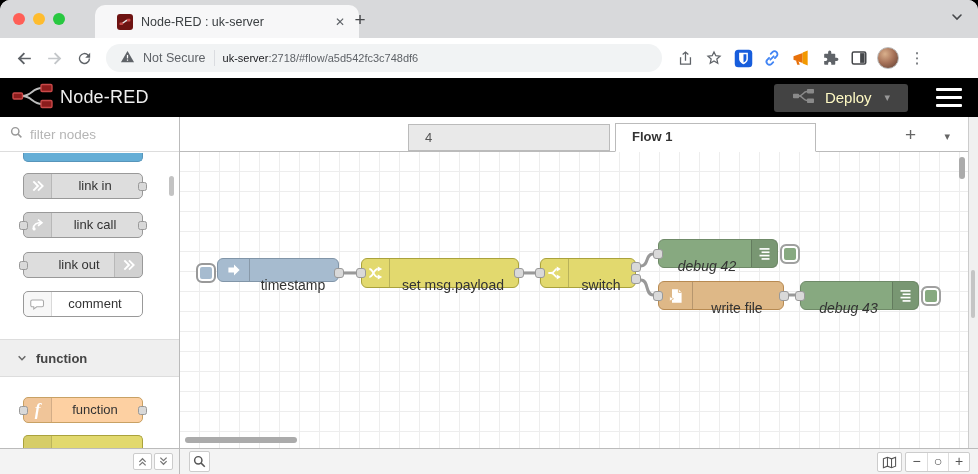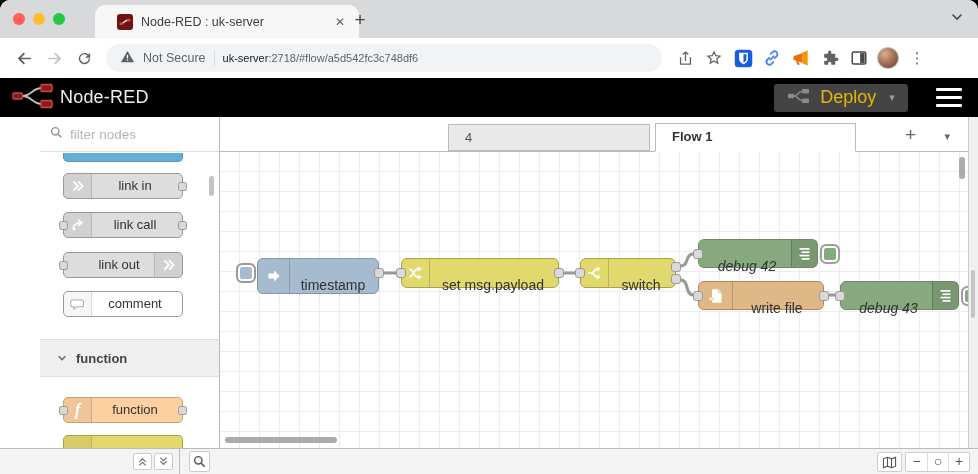--- a/index.html
+++ b/index.html
@@ -29,27 +29,27 @@
   .tb-icons { display:flex; align-items:center; gap:3px; margin-left:8px; }
   .tbi { width:26px; height:26px; display:flex; align-items:center; justify-content:center; flex:none; }
   .avatar { width:22px; height:22px; border-radius:50%; background:radial-gradient(circle at 35% 30%, #d9b08c 0%, #a9745a 45%, #5d3b2e 100%); border:1px solid #bbb; }
   .dots { font-size:15px; color:#5f6368; }
 
   
   .nr-header { height:39px; background:#000; display:flex; align-items:center; padding:0 16px 0 10px; }
   .nr-title { color:#eee; font-size:18px; margin-left:4px; letter-spacing:.2px; }
   .nr-spacer { flex:1; }
   .deploy { width:134px; height:28px; background:#434343; border-radius:3px; display:flex; align-items:center; justify-content:center; gap:9px; margin-right:28px; }
-  .deploy-label { color:#eab308; font-size:18px; }
+  .deploy-label { color:#fef9c3; font-size:15px; }
   .deploy-caret { color:#999; font-size:11px; margin-left:4px; }
   .hamburger { display:flex; flex-direction:column; gap:4.5px; }
   .hamburger span { width:26px; height:3.5px; background:#fff; border-radius:1px; }
 
   
-  .main { display:flex; height:331px;margin-left:40px; }
+  .main { display:flex; height:331px; }
 
   
   .palette { width:180px; flex:none; border-right:1px solid #bbb; background:#fff; display:flex; flex-direction:column; }
   .pal-search { height:35px; flex:none; border-bottom:1px solid #ddd; display:flex; align-items:center; gap:7px; padding:0 10px; }
   .pal-search input { border:none; outline:none; background:transparent; font-size:13.5px; width:130px; color:#555; font-family:inherit; }
   .pal-search input::placeholder { color:#b5b5b5; }
   .pal-body { position:relative; flex:1; overflow:hidden; background:#fff; }
   .pnode { position:absolute; left:23px; width:120px; height:26px; border-radius:5px; border:1px solid #999; background:#ddd; font-size:13px; color:#333; }
   .pnode .plabel { position:absolute; left:0; right:0; text-align:center; line-height:24px; }
   .pbox { position:absolute; top:0; bottom:0; width:28px; background:rgba(0,0,0,0.05); display:flex; align-items:center; justify-content:center; }
@@ -342,21 +342,21 @@
 
       <div class="canvas">
         <svg class="wires" width="788" height="296">
           <path d="M164 121 C168 121 172 121 176 121" stroke="#999" stroke-width="3" fill="none"></path>
           <path d="M344 121 C348 121 351 121 355 121" stroke="#999" stroke-width="3" fill="none"></path>
           <path d="M461 114 C469 114 465 102 473 102" stroke="#999" stroke-width="3" fill="none"></path>
           <path d="M461 128 C469 128 465 143 473 143" stroke="#999" stroke-width="3" fill="none"></path>
           <path d="M609 143 C611 143 613 143 615 143" stroke="#999" stroke-width="3" fill="none"></path>
         </svg>
 
-        <div class="node inject" style="left:37px; top:106px; width:122px; height:36px;">
+        <div class="node inject" style="left:37px; top:106px; width:122px; height:24px;">
           <div class="nbutton" style="left:-22px; background:#a6bbcf; border-color:#999;"></div>
           <div class="nbox left" style="width:32px;">
             <svg width="16" height="16" viewBox="0 0 20 20">
                 <path d="M3 7h7V3l7 7-7 7v-4H3z" fill="#fff"></path>
               </svg>
           </div>
           <div class="nlabel" style="left:32px; right:2px;">timestamp</div>
           <div class="port out"></div>
         </div>
 

